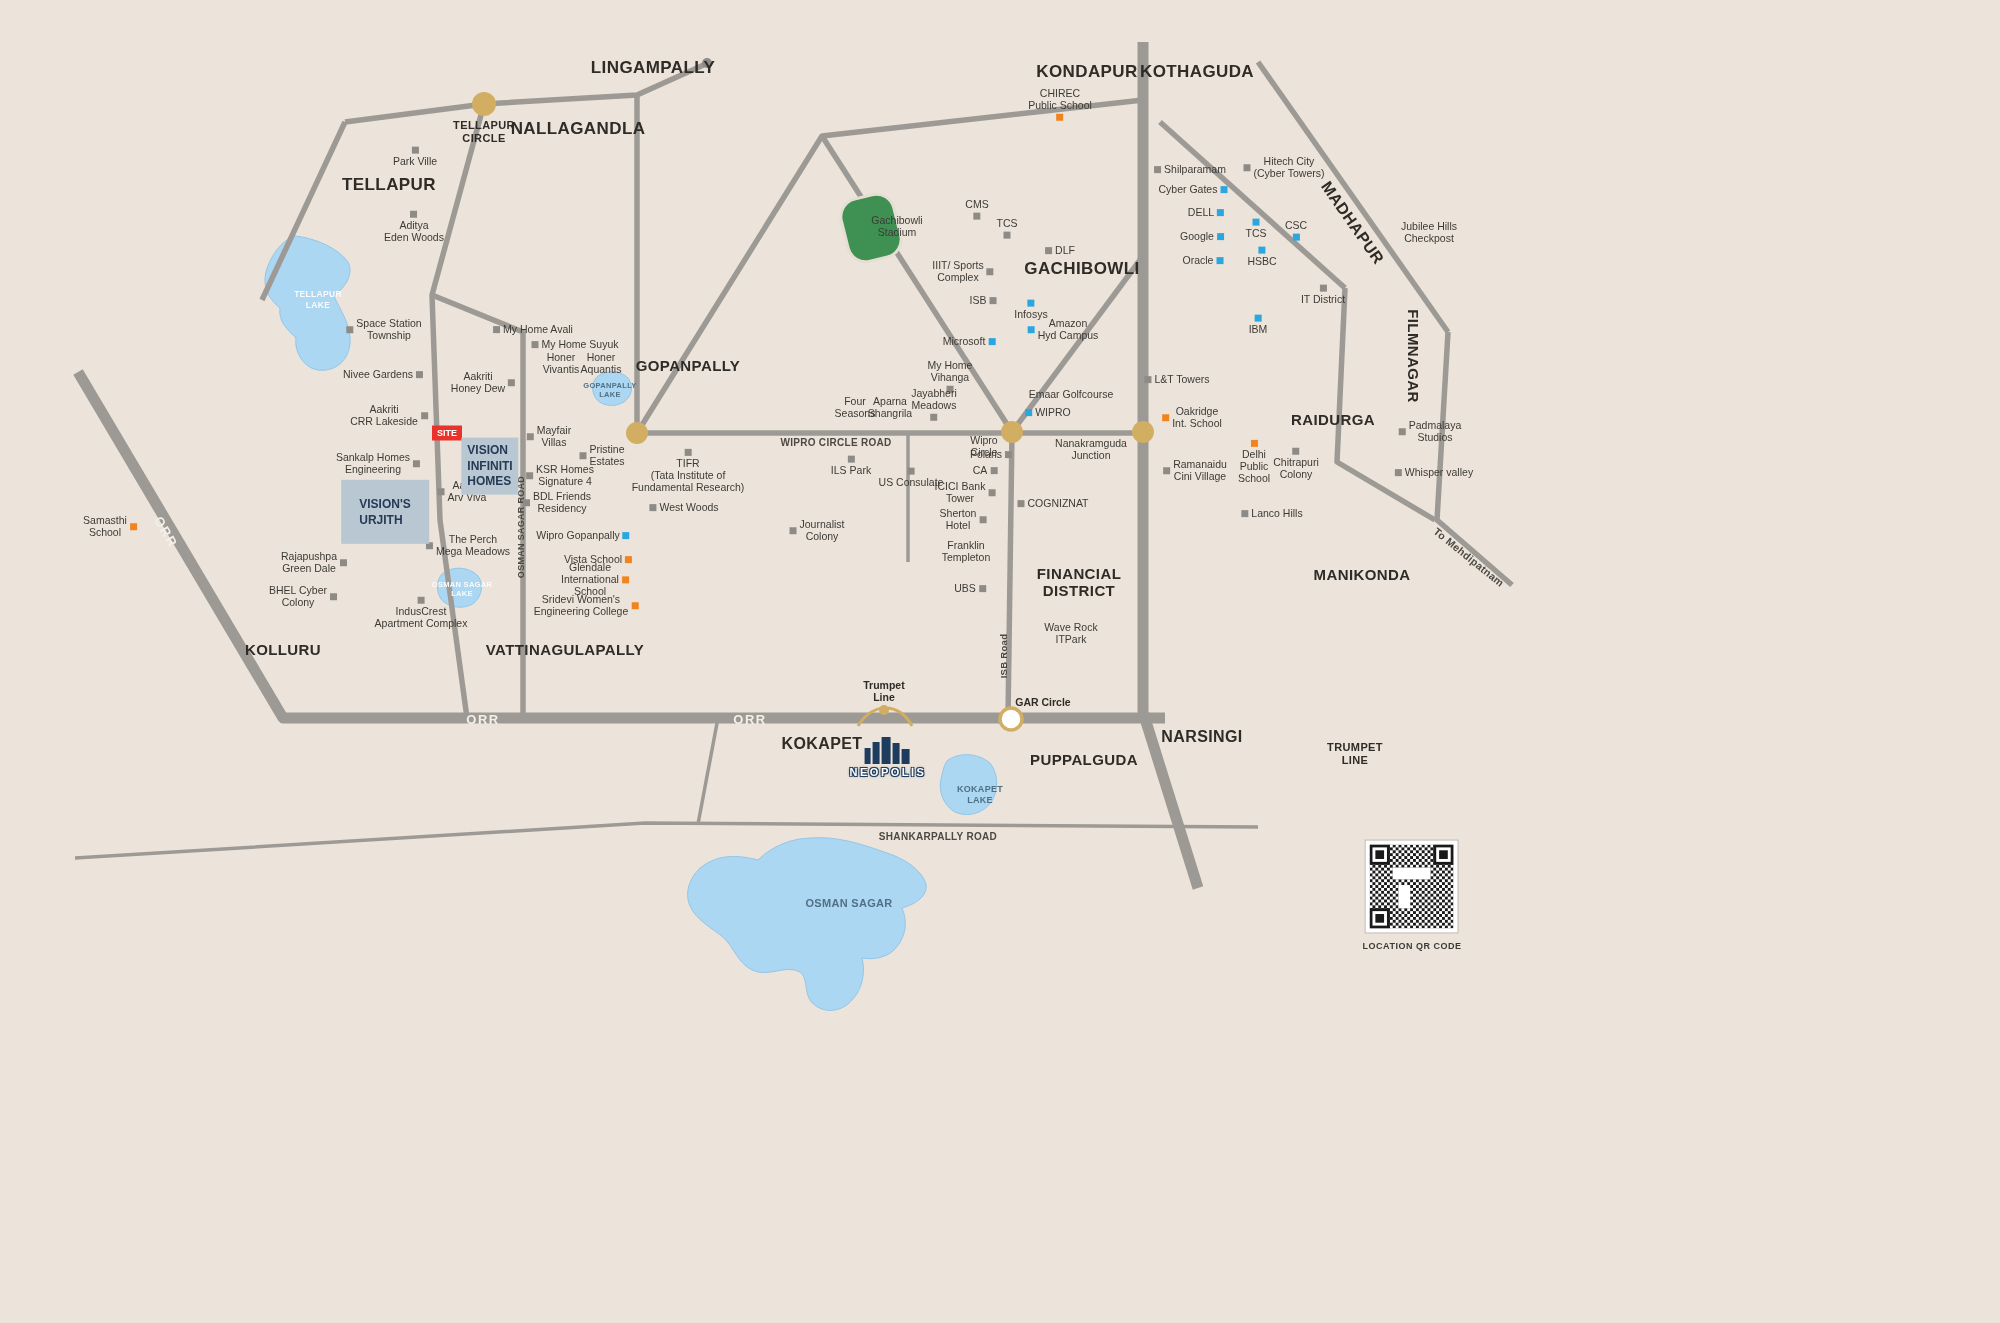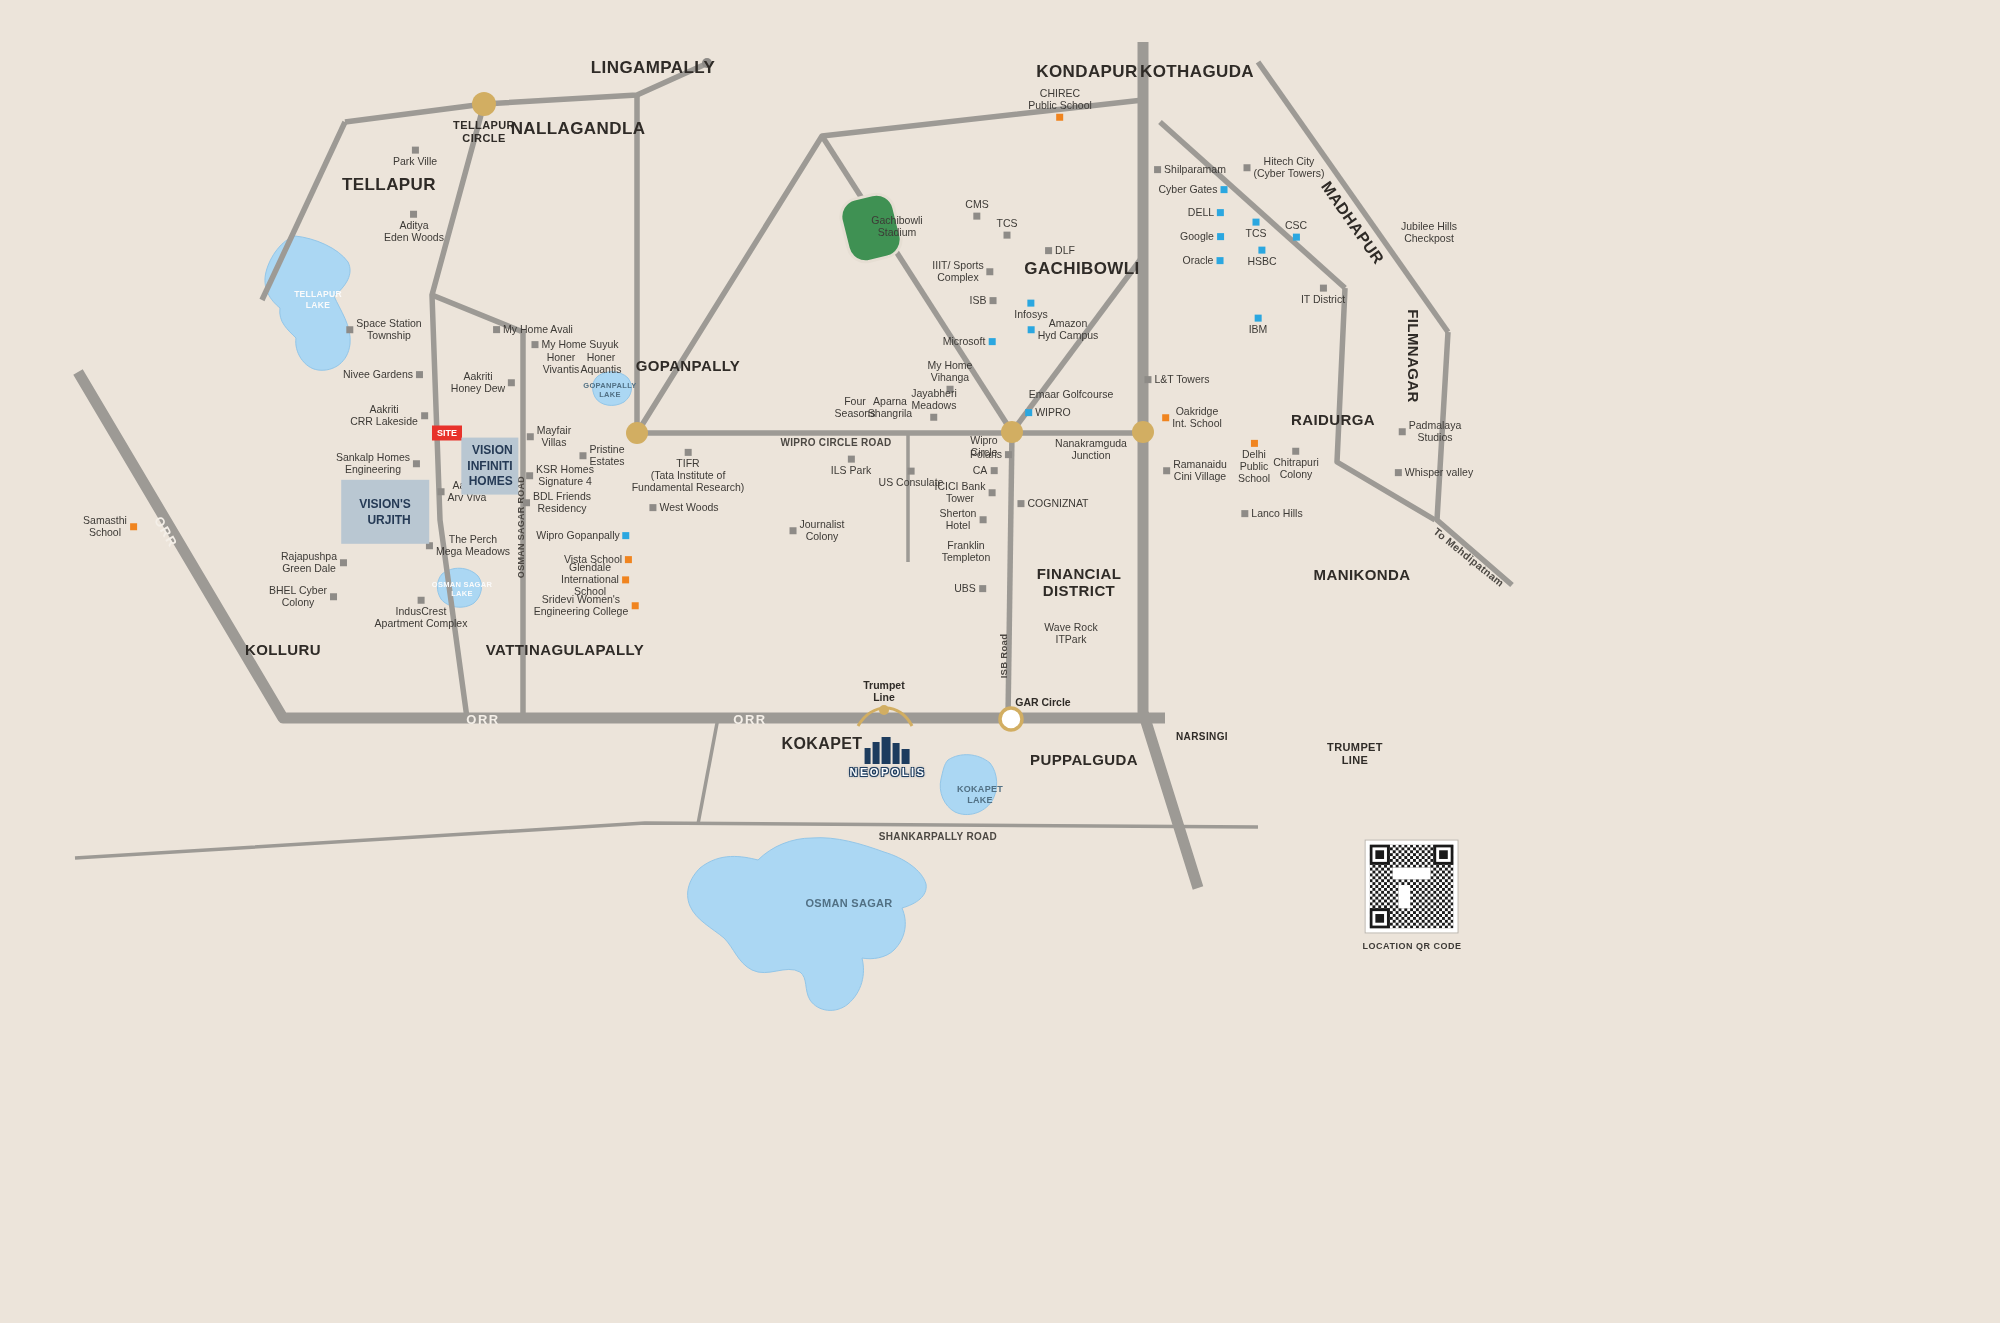--- a/index.html
+++ b/index.html
@@ -12,21 +12,21 @@
   .poi-text{white-space:pre-line;font-size:10.5px;line-height:1.12;color:#3d3a36}
   .poi.bold .poi-text{font-weight:700;color:#2f2b27}
   .marker{width:7px;height:7px;flex:0 0 auto;display:inline-block}
   .m-right{flex-direction:row-reverse}
   .m-top{flex-direction:column;gap:2px}
   .m-bottom{flex-direction:column-reverse;gap:2px}
   .region-label{position:absolute;transform:translate(-50%,-50%);font-weight:700;color:#2f2b27;letter-spacing:.4px;white-space:pre-line;text-align:center;line-height:1.15}
   .road-label{position:absolute;transform:translate(-50%,-50%);font-weight:700;color:#4c4843;white-space:nowrap;letter-spacing:.3px}
   .road-label.onroad{color:#f4efe8;letter-spacing:1.5px}
   .water-label{position:absolute;transform:translate(-50%,-50%);font-weight:700;text-align:center;white-space:pre-line;line-height:1.25;letter-spacing:.3px}
-  .badge{position:absolute;transform:translate(-50%,-50%);text-align:right;white-space:pre-line;font-weight:700}
+  .badge{position:absolute;transform:translate(-50%,-50%);text-align:left;white-space:pre-line;font-weight:700}
   .badge.site{background:#e8322b;color:#fff;font-size:9px;padding:3px 5px;line-height:1}
   .badge.project{background:#b9c7d2;color:#253a55;font-size:12px;padding:5px 6px;line-height:1.3}
   .badge.project-lg{background:#b9c7d2;color:#253a55;font-size:12px;padding:16px 18px;line-height:1.35;min-width:80px}
   .neopolis{position:absolute;left:888px;top:757px;transform:translate(-50%,-50%);display:flex;flex-direction:column;align-items:center;gap:2px}
   .neopolis-name{font-size:11px;font-weight:700;letter-spacing:2.5px;color:#fff;text-shadow:-1px -1px 0 #1d3c5e,1px -1px 0 #1d3c5e,-1px 1px 0 #1d3c5e,1px 1px 0 #1d3c5e,0 0 3px #1d3c5e}
   .qr-wrap{position:absolute;left:1412px;top:895px;transform:translate(-50%,-50%);display:flex;flex-direction:column;align-items:center;gap:7px}
   .qr-box{background:#fff;padding:4px;border:1px solid #b9b2a8;line-height:0}
   .qr-caption{font-size:9px;font-weight:700;color:#3d3a36;letter-spacing:.5px}
 </style>
 </head>
@@ -92,21 +92,21 @@
       <div class="region-label" style="font-size: 16px; left: 1352px; top: 223px; transform: translate(-50%, -50%) rotate(55deg);">MADHAPUR</div>
       <div class="region-label" style="font-size: 17px; left: 1082px; top: 269px; transform: translate(-50%, -50%);">GACHIBOWLI</div>
       <div class="region-label" style="font-size: 15px; left: 688px; top: 366px; transform: translate(-50%, -50%);">GOPANPALLY</div>
       <div class="region-label" style="font-size: 15px; left: 1413px; top: 356px; transform: translate(-50%, -50%) rotate(90deg);">FILMNAGAR</div>
       <div class="region-label" style="font-size: 15px; left: 1333px; top: 420px; transform: translate(-50%, -50%);">RAIDURGA</div>
       <div class="region-label" style="font-size: 15px; left: 1362px; top: 575px; transform: translate(-50%, -50%);">MANIKONDA</div>
       <div class="region-label" style="font-size: 15px; left: 283px; top: 650px; transform: translate(-50%, -50%);">KOLLURU</div>
       <div class="region-label" style="font-size: 15px; left: 565px; top: 650px; transform: translate(-50%, -50%);">VATTINAGULAPALLY</div>
       <div class="region-label" style="font-size: 16px; left: 822px; top: 744px; transform: translate(-50%, -50%);">KOKAPET</div>
       <div class="region-label" style="font-size: 15px; left: 1084px; top: 760px; transform: translate(-50%, -50%);">PUPPALGUDA</div>
-      <div class="region-label" style="font-size: 10px; left: 1202px; top: 737px; transform: translate(-50%, -50%);">NARSINGI</div>
+      <div class="region-label" style="font-size: 16px; left: 1202px; top: 737px; transform: translate(-50%, -50%);">NARSINGI</div>
       <div class="region-label" style="font-size: 15px; left: 1079px; top: 582px; transform: translate(-50%, -50%);">FINANCIAL
 DISTRICT</div>
       <div class="region-label" style="font-size: 11px; left: 1355px; top: 754px; transform: translate(-50%, -50%);">TRUMPET
 LINE</div>
       <div class="region-label" style="font-size: 11px; left: 484px; top: 132px; transform: translate(-50%, -50%);">TELLAPUR
 CIRCLE</div>
       <div class="road-label onroad" style="font-size: 13px; left: 166px; top: 532px; transform: translate(-50%, -50%) rotate(60deg);">ORR</div>
       <div class="road-label onroad" style="font-size: 13px; left: 483px; top: 719px; transform: translate(-50%, -50%);">ORR</div>
       <div class="road-label onroad" style="font-size: 13px; left: 750px; top: 719px; transform: translate(-50%, -50%);">ORR</div>
       <div class="road-label" style="font-size: 10px; left: 836px; top: 442px; transform: translate(-50%, -50%);">WIPRO CIRCLE ROAD</div>

